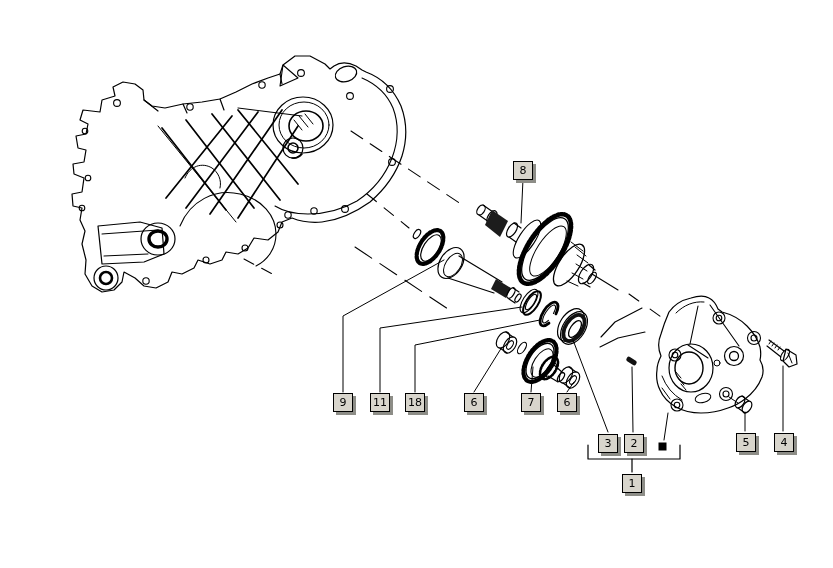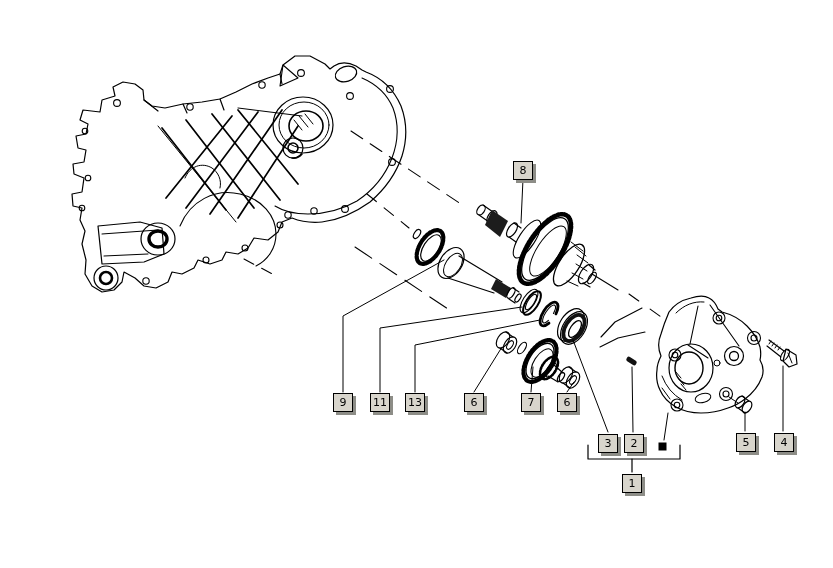--- a/index.html
+++ b/index.html
@@ -266,21 +266,21 @@
   <g stroke-width="1.2">
     <polyline points="548,429 548,443 640,443 640,429"></polyline>
     <line x1="592" y1="443" x2="592" y2="456"></line>
     <rect x="618.5" y="426.5" width="8" height="8" fill="#000" stroke="none"></rect>
   </g>
 </svg>
 
 <div class="callout" style="left:473px;top:145px">8</div>
 <div class="callout" style="left:293px;top:377px">9</div>
 <div class="callout" style="left:330px;top:377px">11</div>
-<div class="callout" style="left:365px;top:377px">13</div>
+<div class="callout" style="left:365px;top:377px">18</div>
 <div class="callout" style="left:424px;top:377px">6</div>
 <div class="callout" style="left:481px;top:377px">7</div>
 <div class="callout" style="left:517px;top:377px">6</div>
 <div class="callout" style="left:558px;top:418px">3</div>
 <div class="callout" style="left:584px;top:418px">2</div>
 <div class="callout" style="left:582px;top:458px">1</div>
 <div class="callout" style="left:696px;top:417px">5</div>
 <div class="callout" style="left:734px;top:417px">4</div>
 
 </figure>

